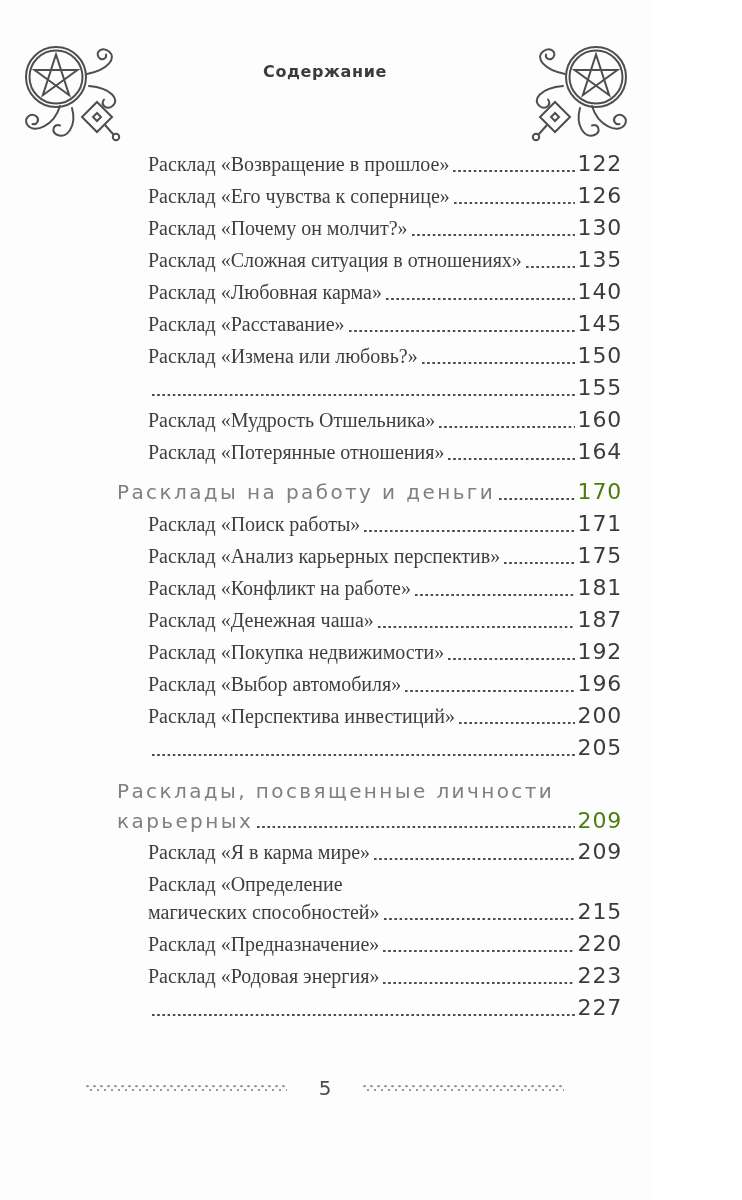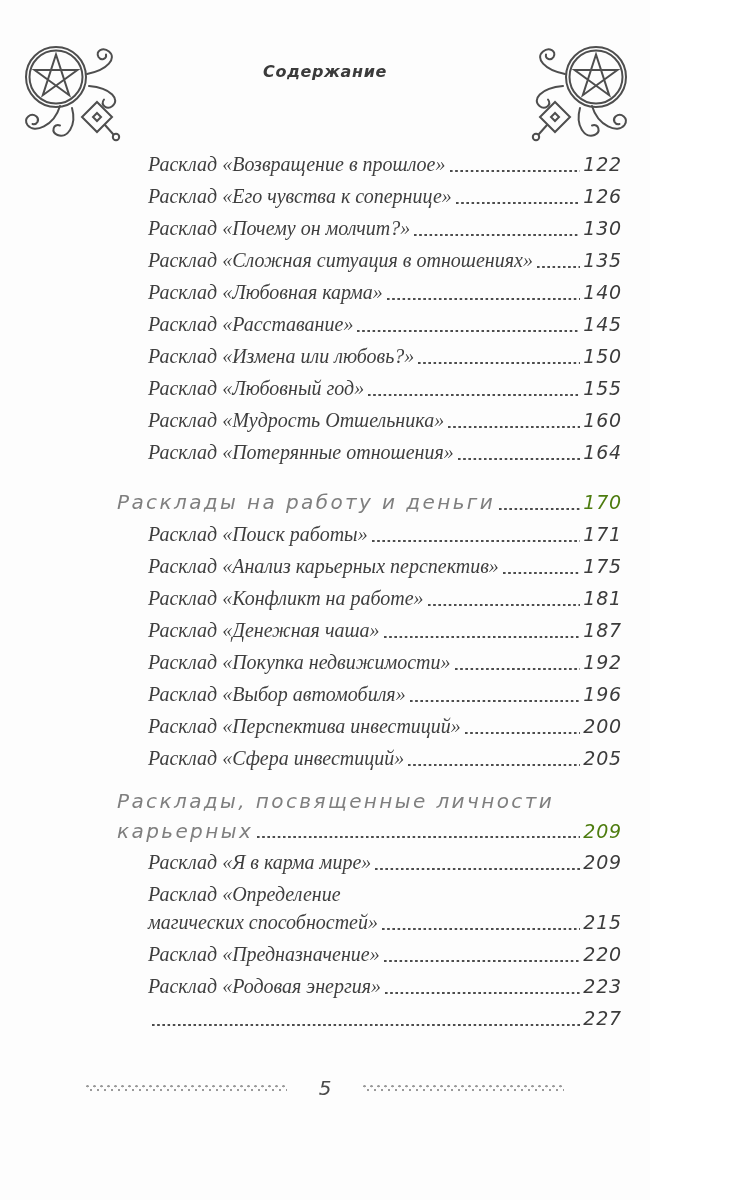--- a/index.html
+++ b/index.html
@@ -3,21 +3,20 @@
 <meta charset="utf-8">
 <title>Содержание</title>
 <style>
   html,body{margin:0;padding:0;background:#ffffff;}
   .page{
     position:relative;
     width:650px;height:1200px;
     background:#fdfdfd;
     overflow:hidden;
     font-family:"Liberation Serif", serif;
-    font-style:italic;
   }
 
   
   .ornament{position:absolute;top:44px;width:116px;height:102px;}
   .ornament-left{left:20px;}
   .ornament-right{right:18px;transform:scaleX(-1);}
 
   
   .header-title{
     position:absolute;top:62px;left:0;right:0;
@@ -39,33 +38,33 @@
     font-size:20px;line-height:32px;color:#3e3e3e;
     padding-left:31px;
   }
   .kind-entry-cont{margin-top:-4px;}
 
   .kind-section, .kind-section-open, .kind-section-cont{
     font-family:"DejaVu Sans", sans-serif;
     font-size:20px;line-height:32px;letter-spacing:2.4px;
     color:#7f7f7f;
   }
-  .kind-section{margin-top:18px;}
+  .kind-section{margin-top:8px;}
   .kind-section-open{margin-top:12px;line-height:30px;}
   .kind-section-cont{line-height:30px;}
 
   .leader{
     flex:1;height:4px;align-self:flex-end;
     margin:0 3px 7px 4px;
     background-image:radial-gradient(circle at 1.3px 2px, #4c4c4c 1.15px, transparent 1.5px);
     background-size:5.2px 4px;background-repeat:repeat-x;
   }
   .page-num{
     font-family:"DejaVu Sans", sans-serif;
-    font-size:19px;letter-spacing:.8px;white-space:nowrap;
+    font-size:22px;letter-spacing:.8px;white-space:nowrap;
   }
   .kind-entry .page-num, .kind-entry-cont .page-num{color:#3c3c3c;}
   .kind-section .page-num, .kind-section-cont .page-num{color:#4d7c0f;}
 
   
   .footer{
     position:absolute;left:86px;right:86px;top:1076px;
     display:flex;align-items:center;
   }
   .dotline{
@@ -150,21 +149,20 @@
       <span class="txt">Расклад «Расставание»</span>
       <span class="leader"></span>
       <span class="page-num">145</span>
     </div>
       <div class="toc-row kind-entry">
       <span class="txt">Расклад «Измена или любовь?»</span>
       <span class="leader"></span>
       <span class="page-num">150</span>
     </div>
       <div class="toc-row kind-entry">
-      <span class="txt">Расклад «Любовный год»</span>
       <span class="leader"></span>
       <span class="page-num">155</span>
     </div>
       <div class="toc-row kind-entry">
       <span class="txt">Расклад «Мудрость Отшельника»</span>
       <span class="leader"></span>
       <span class="page-num">160</span>
     </div>
       <div class="toc-row kind-entry">
       <span class="txt">Расклад «Потерянные отношения»</span>
@@ -205,21 +203,20 @@
       <span class="txt">Расклад «Выбор автомобиля»</span>
       <span class="leader"></span>
       <span class="page-num">196</span>
     </div>
       <div class="toc-row kind-entry">
       <span class="txt">Расклад «Перспектива инвестиций»</span>
       <span class="leader"></span>
       <span class="page-num">200</span>
     </div>
       <div class="toc-row kind-entry">
-      <span class="txt">Расклад «Сфера инвестиций»</span>
       <span class="leader"></span>
       <span class="page-num">205</span>
     </div>
       <div class="toc-row kind-section-open">
       <span class="txt">Расклады, посвященные личности</span>
 
     </div>
       <div class="toc-row kind-section-cont">
       <span class="txt">карьерных</span>
       <span class="leader"></span>

